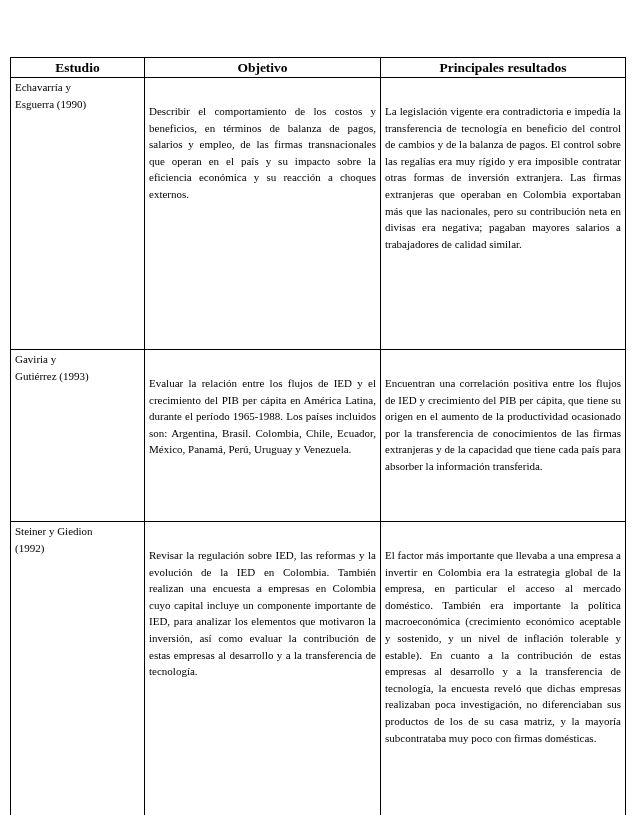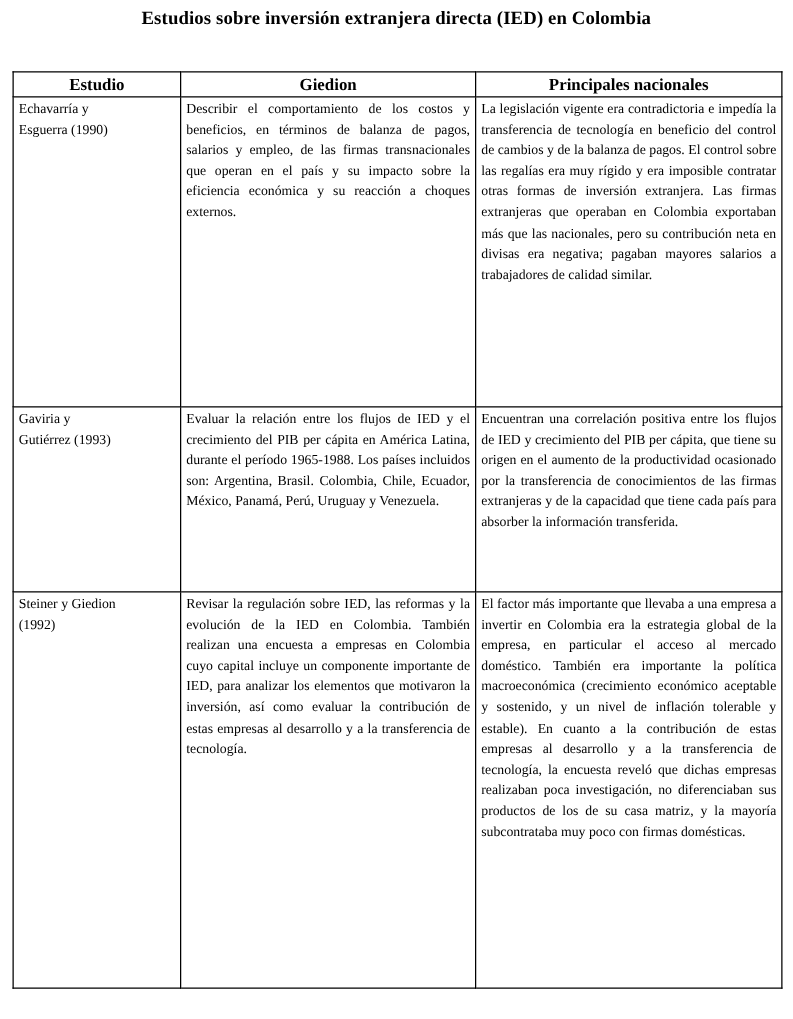--- a/index.html
+++ b/index.html
@@ -59,40 +59,40 @@
   .row-1 .cellbox { height: 246px; }
   .row-2 .cellbox { height: 146px; }
   .row-3 .cellbox { height: 315px; }
   .col-estudio .cellbox {
     text-align: left;
     white-space: pre-line;
   }
   .col-just .cellbox {
     text-align: justify;
     text-justify: inter-word;
+    margin-top: 24px;
   }
 </style>
 </head>
 <body>
 
 <div class="page">
 
-  <h1 class="doc-title">Estudios sobre inversión extranjera directa (IED) en Colombia</h1>
 
   <table class="studies-table">
     <colgroup>
       <col style="width:134px">
       <col style="width:236px">
       <col style="width:245px">
     </colgroup>
     <thead>
       <tr class="header-row">
         <th>Estudio</th>
-        <th>Giedion</th>
-        <th>Principales nacionales</th>
+        <th>Objetivo</th>
+        <th>Principales resultados</th>
       </tr>
     </thead>
     <tbody>
 
       <tr class="row-1">
         <td class="col-estudio">
           <div class="cellbox">Echavarría y
 Esguerra (1990)</div>
         </td>
         <td class="col-just">

